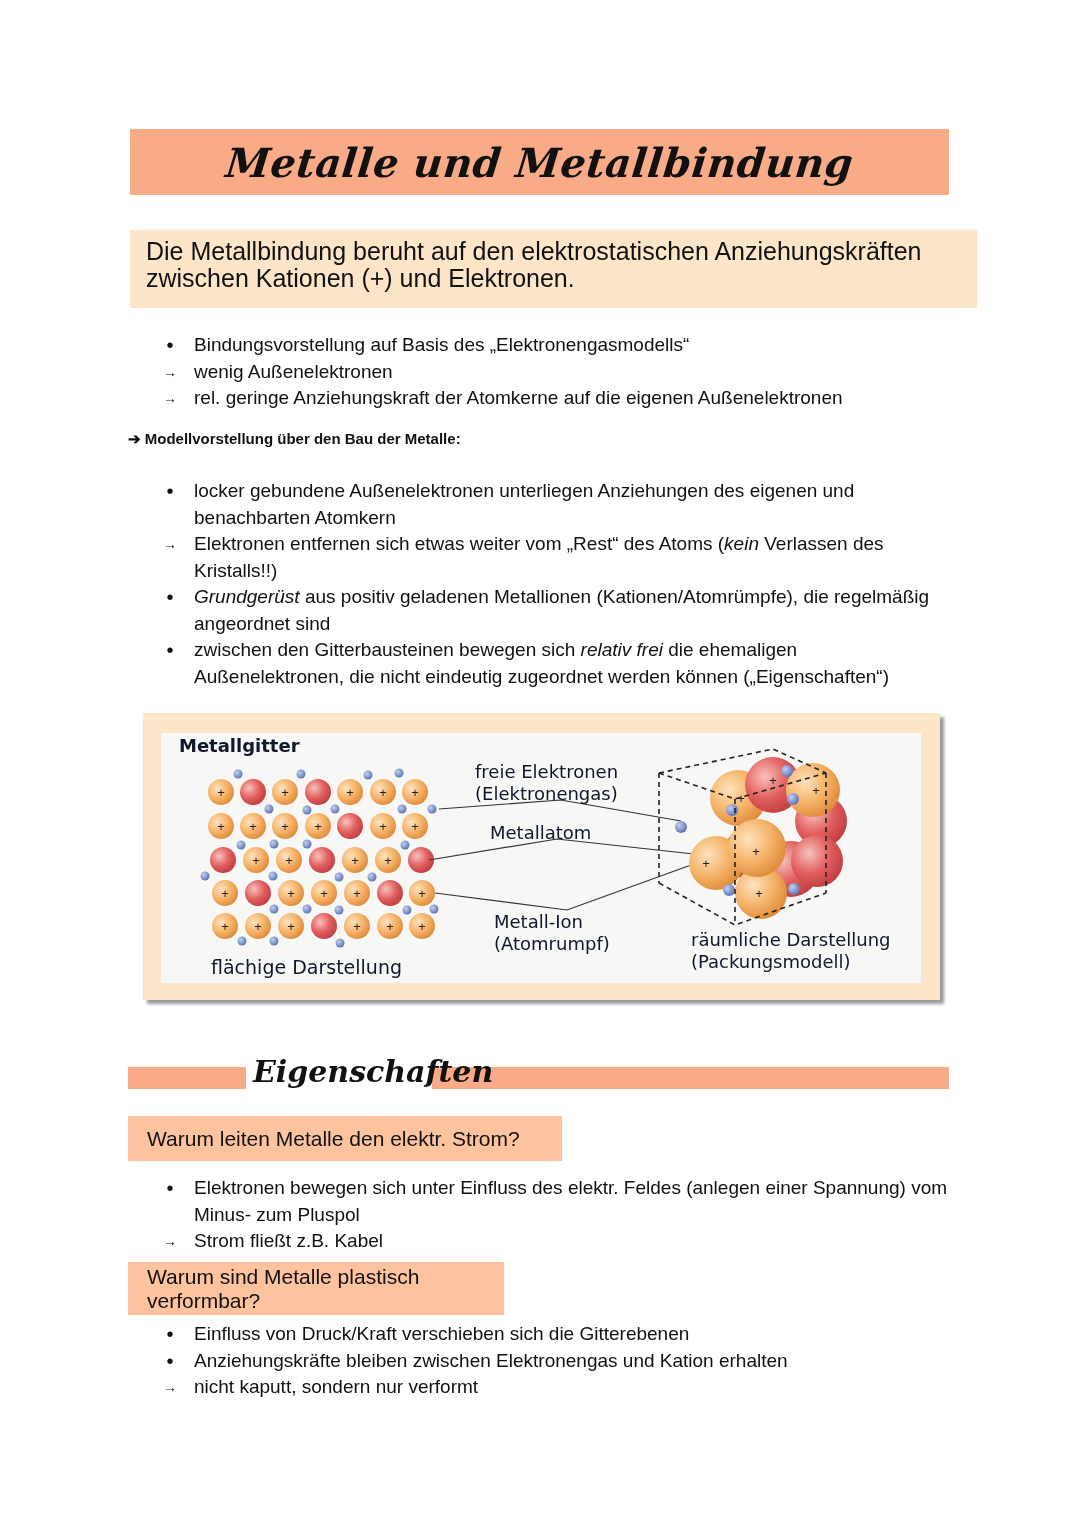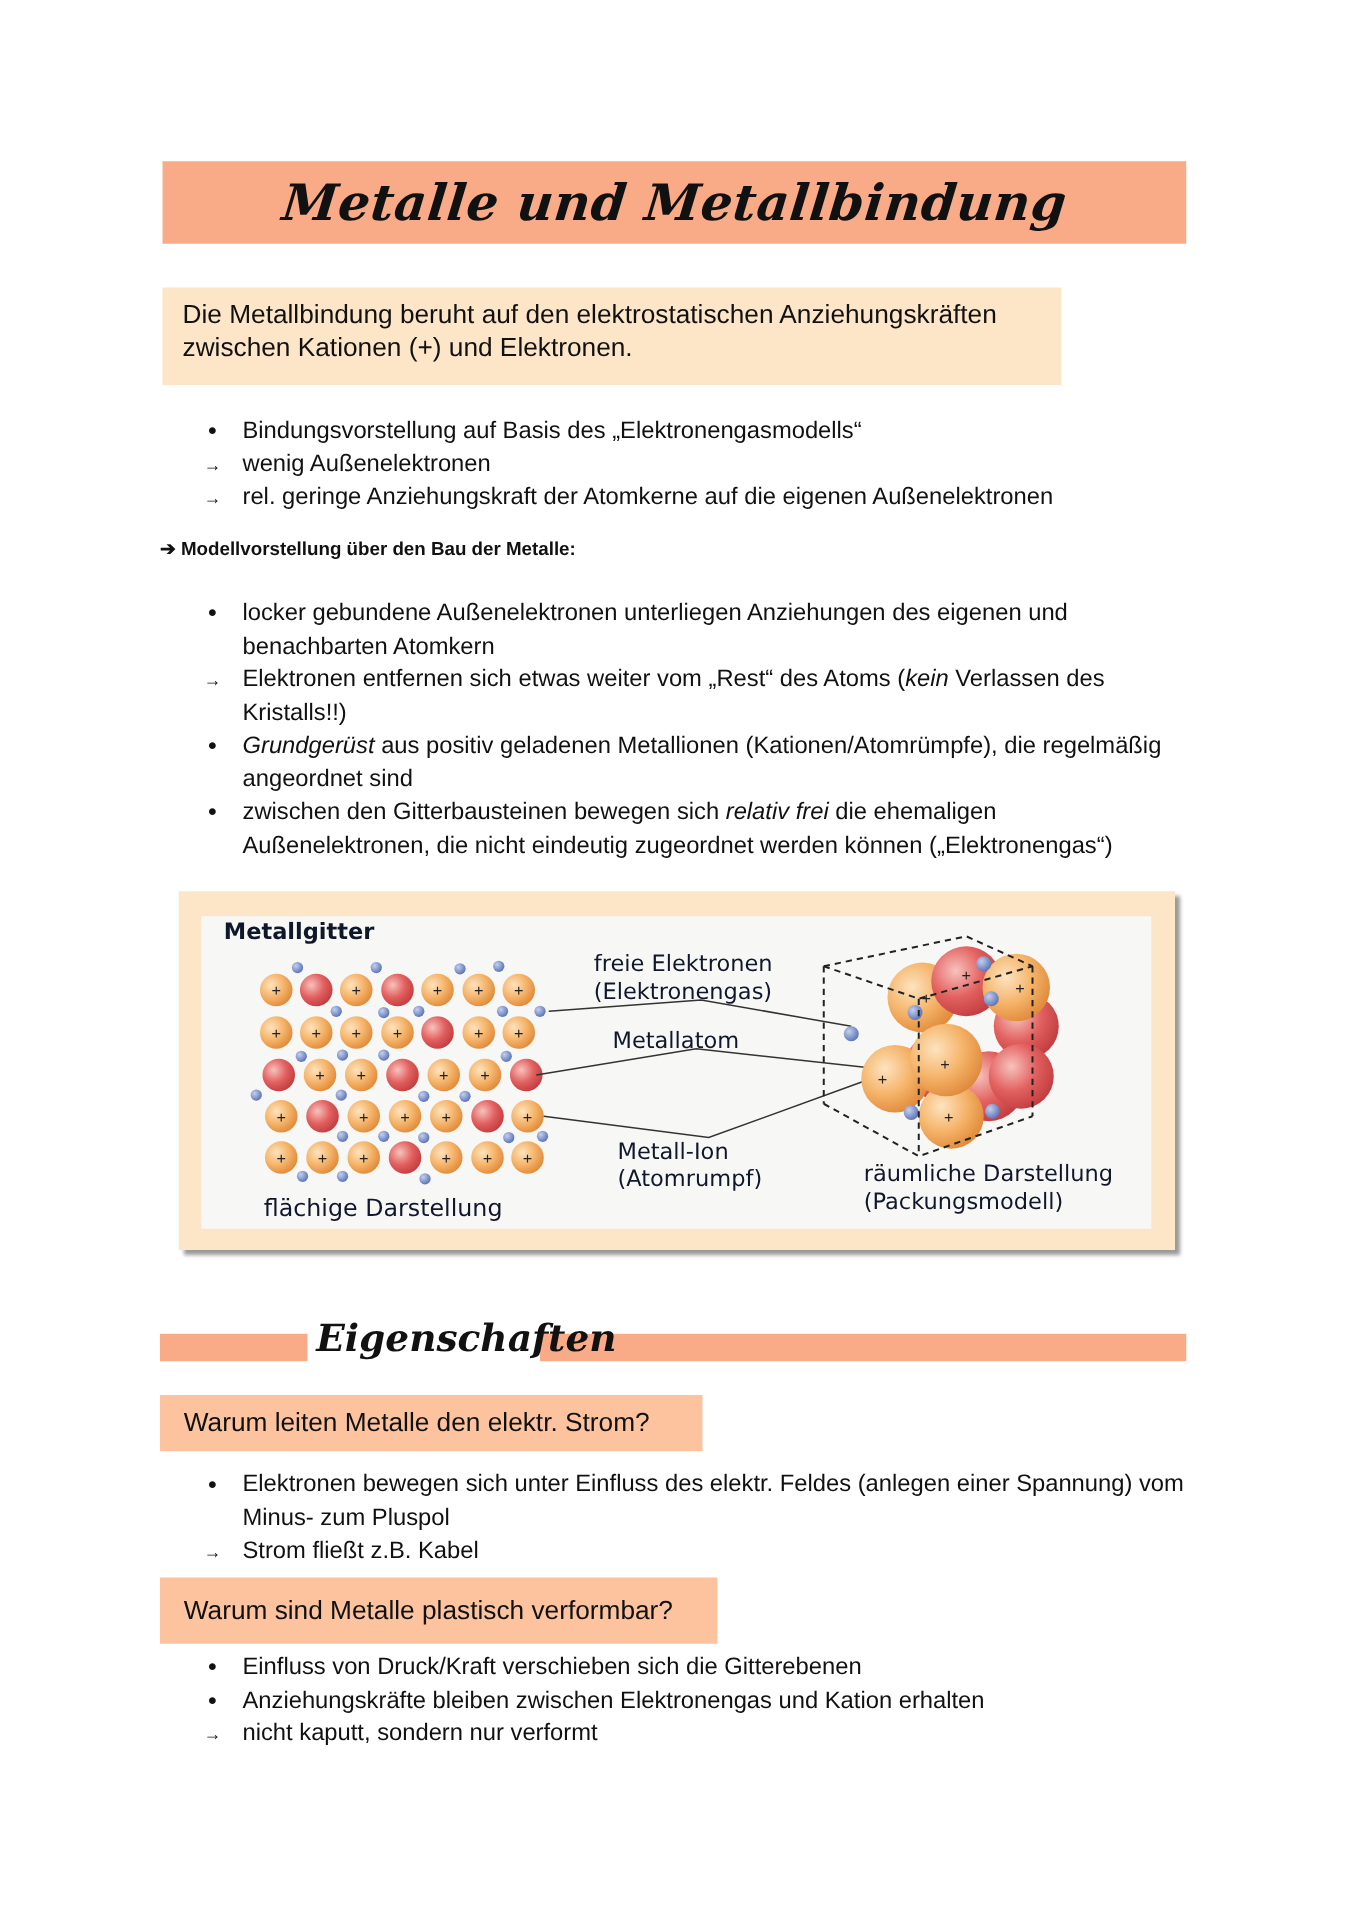--- a/index.html
+++ b/index.html
@@ -5,22 +5,22 @@
     html, body { margin: 0; padding: 0; background: #ffffff; }
     body { width: 1080px; height: 1527px; position: relative; overflow: hidden;
            font-family: "Liberation Sans", sans-serif; color: #111; }
     .abs { position: absolute; }
 
     .title-banner { left: 130px; top: 129px; width: 819px; height: 66px; background: #f9ab88;
                     display: flex; align-items: center; justify-content: center; }
     .title-text { font-family: "DejaVu Serif", serif; font-style: italic; font-weight: bold;
                   font-size: 40px; color: #111; letter-spacing: 0.5px; transform: skewX(-6deg); }
 
-    .def-box { left: 130px; top: 230px; width: 719px; height: 78px; background: #fde6c8;
-               box-sizing: border-box; padding: 8px 16px; font-size: 21px; line-height: 27px; }
+    .def-box { left: 130px; top: 230px; width: 847px; height: 78px; background: #fde6c8;
+               box-sizing: border-box; padding: 8px 16px; font-size: 25px; line-height: 27px; }
 
     .list { left: 160px; width: 800px; font-size: 19px; line-height: 26.5px; }
     .li { position: relative; padding-left: 34px; }
     .li .mk { position: absolute; left: 0; top: 0; width: 20px; text-align: center; }
     .li .mk.bullet { font-size: 20px; }
     .li .mk.arrow { font-size: 14px; }
 
     .h-model { left: 128px; top: 430px; font-size: 15px; font-weight: bold; }
 
     .fig-frame { left: 143px; top: 713px; width: 797px; height: 287px; background: #fde6c8;
@@ -75,21 +75,21 @@
   <div class="li">
     <span class="mk arrow">→</span>
     <span>Elektronen entfernen sich etwas weiter vom „Rest“ des Atoms (</span><i>kein</i><span> Verlassen des Kristalls!!)</span>
   </div>
   <div class="li">
     <span class="mk bullet">•</span>
     <i>Grundgerüst</i><span> aus positiv geladenen Metallionen (Kationen/Atomrümpfe), die regelmäßig angeordnet sind</span>
   </div>
   <div class="li">
     <span class="mk bullet">•</span>
-    <span>zwischen den Gitterbausteinen bewegen sich </span><i>relativ frei</i><span> die ehemaligen Außenelektronen, die nicht eindeutig zugeordnet werden können („Elektronengas“)</span>
+    <span>zwischen den Gitterbausteinen bewegen sich </span><i>relativ frei</i><span> die ehemaligen Außenelektronen, die nicht eindeutig zugeordnet werden können („Eigenschaften“)</span>
   </div>
 </div>
 
 <div class="abs fig-frame">
   <div class="abs fig-inner">
     <svg width="760" height="250" viewBox="0 0 760 250" style="position:absolute;left:0;top:0;">
       <defs>
         <radialGradient id="gIon" cx="0.35" cy="0.35" r="0.7">
           <stop offset="0" stop-color="#fde3bf"></stop>
           <stop offset="0.55" stop-color="#f5b46a"></stop>
@@ -274,21 +274,21 @@
   <div class="li">
     <span class="mk bullet">•</span>
     <span>Elektronen bewegen sich unter Einfluss des elektr. Feldes (anlegen einer Spannung) vom Minus- zum Pluspol</span>
   </div>
   <div class="li">
     <span class="mk arrow">→</span>
     <span>Strom fließt z.B. Kabel</span>
   </div>
 </div>
 
-<div class="abs q-box" style="left:128px; top:1262px; width:446px; height:53px;">
+<div class="abs q-box" style="left:128px; top:1262px; width:376px; height:53px;">
   <span>Warum sind Metalle plastisch verformbar?</span>
 </div>
 <div class="abs list" style="top:1321px; width:790px;">
   <div class="li">
     <span class="mk bullet">•</span>
     <span>Einfluss von Druck/Kraft verschieben sich die Gitterebenen</span>
   </div>
   <div class="li">
     <span class="mk bullet">•</span>
     <span>Anziehungskräfte bleiben zwischen Elektronengas und Kation erhalten</span>

